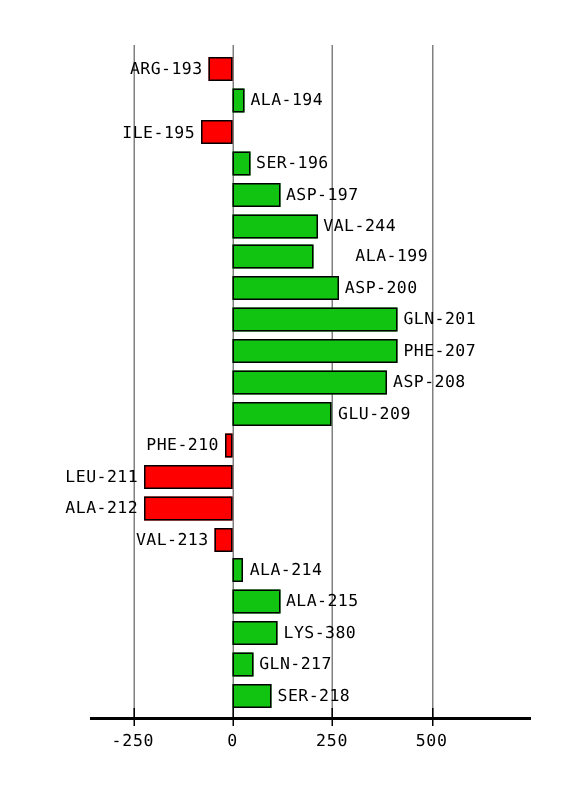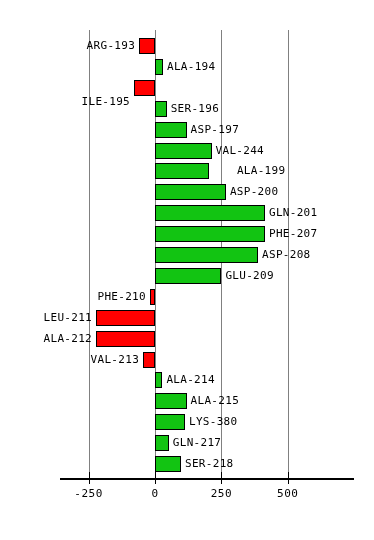--- a/index.html
+++ b/index.html
@@ -102,21 +102,21 @@
         <div class="gridline" style="left: 155px;"></div>
         <div class="gridline" style="left: 221.4px;"></div>
         <div class="gridline" style="left: 287.8px;"></div>
       </div>
     <div id="bars">
         <div class="bar neg" style="left: 139.064px; width: 15.936px; top: 38px; height: 16px;"></div>
         <div class="bar-label left" style="top: 38px; right: 238.936px;">ARG-193</div>
         <div class="bar pos" style="left: 155px; width: 7.968px; top: 58.9px; height: 16px;"></div>
         <div class="bar-label right" style="top: 58.9px; left: 166.968px;">ALA-194</div>
         <div class="bar neg" style="left: 134.018px; width: 20.9824px; top: 79.8px; height: 16px;"></div>
-        <div class="bar-label left" style="top: 94px; right: 243.982px;">ILE-195</div>
+        <div class="bar-label left" style="top: 81px; right: 243.982px;">ILE-195</div>
         <div class="bar pos" style="left: 155px; width: 11.6864px; top: 100.7px; height: 16px;"></div>
         <div class="bar-label right" style="top: 100.7px; left: 170.686px;">SER-196</div>
         <div class="bar pos" style="left: 155px; width: 31.6064px; top: 121.6px; height: 16px;"></div>
         <div class="bar-label right" style="top: 121.6px; left: 190.606px;">ASP-197</div>
         <div class="bar pos" style="left: 155px; width: 56.5728px; top: 142.5px; height: 16px;"></div>
         <div class="bar-label right" style="top: 142.5px; left: 215.573px;">VAL-244</div>
         <div class="bar pos" style="left: 155px; width: 53.9168px; top: 163.4px; height: 16px;"></div>
         <div class="bar-label right" style="top: 163.4px; left: 212.917px; margin-left: 24px;">ALA-199</div>
         <div class="bar pos" style="left: 155px; width: 70.9152px; top: 184.3px; height: 16px;"></div>
         <div class="bar-label right" style="top: 184.3px; left: 229.915px;">ASP-200</div>

